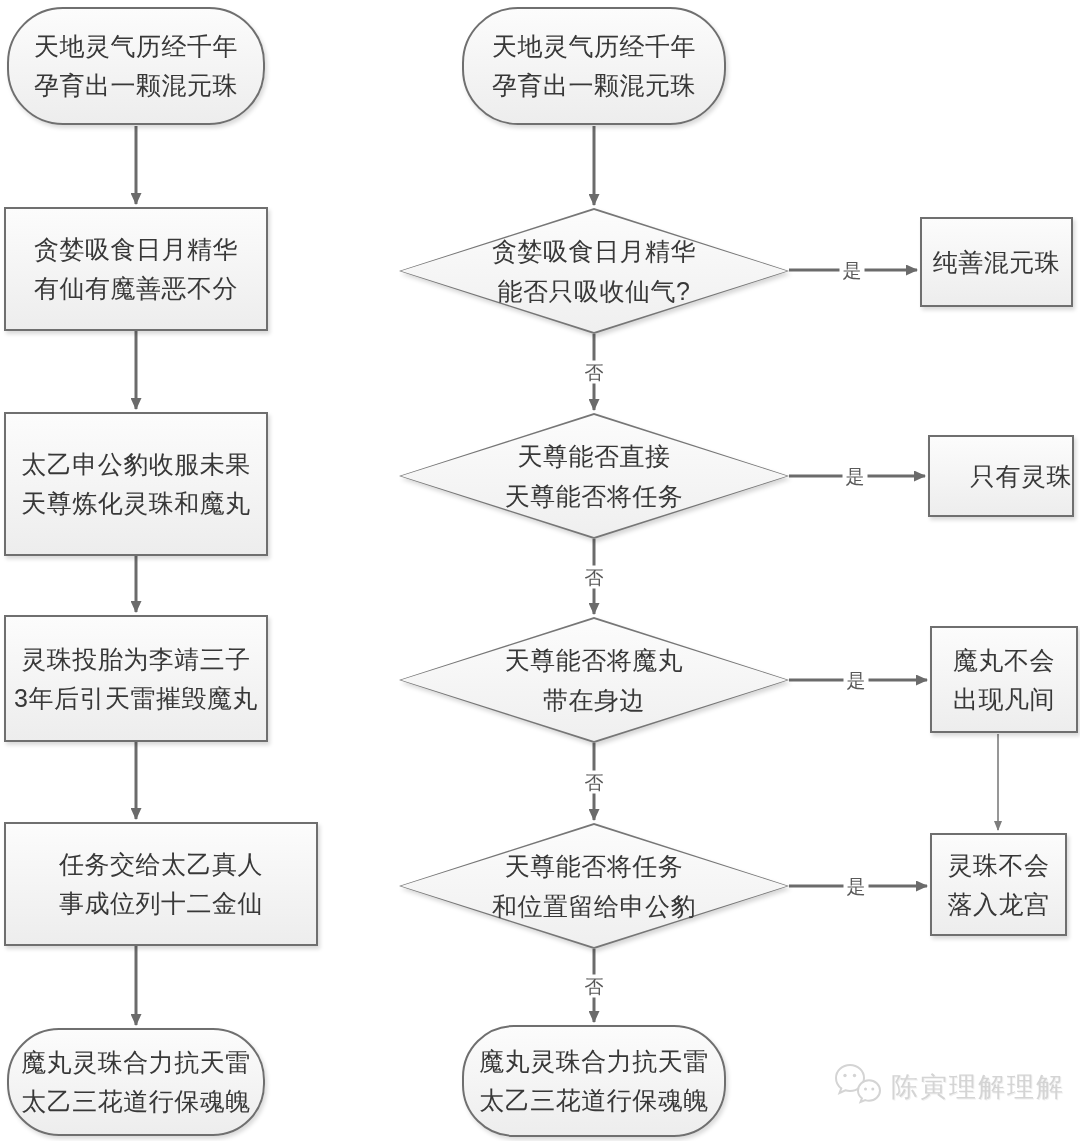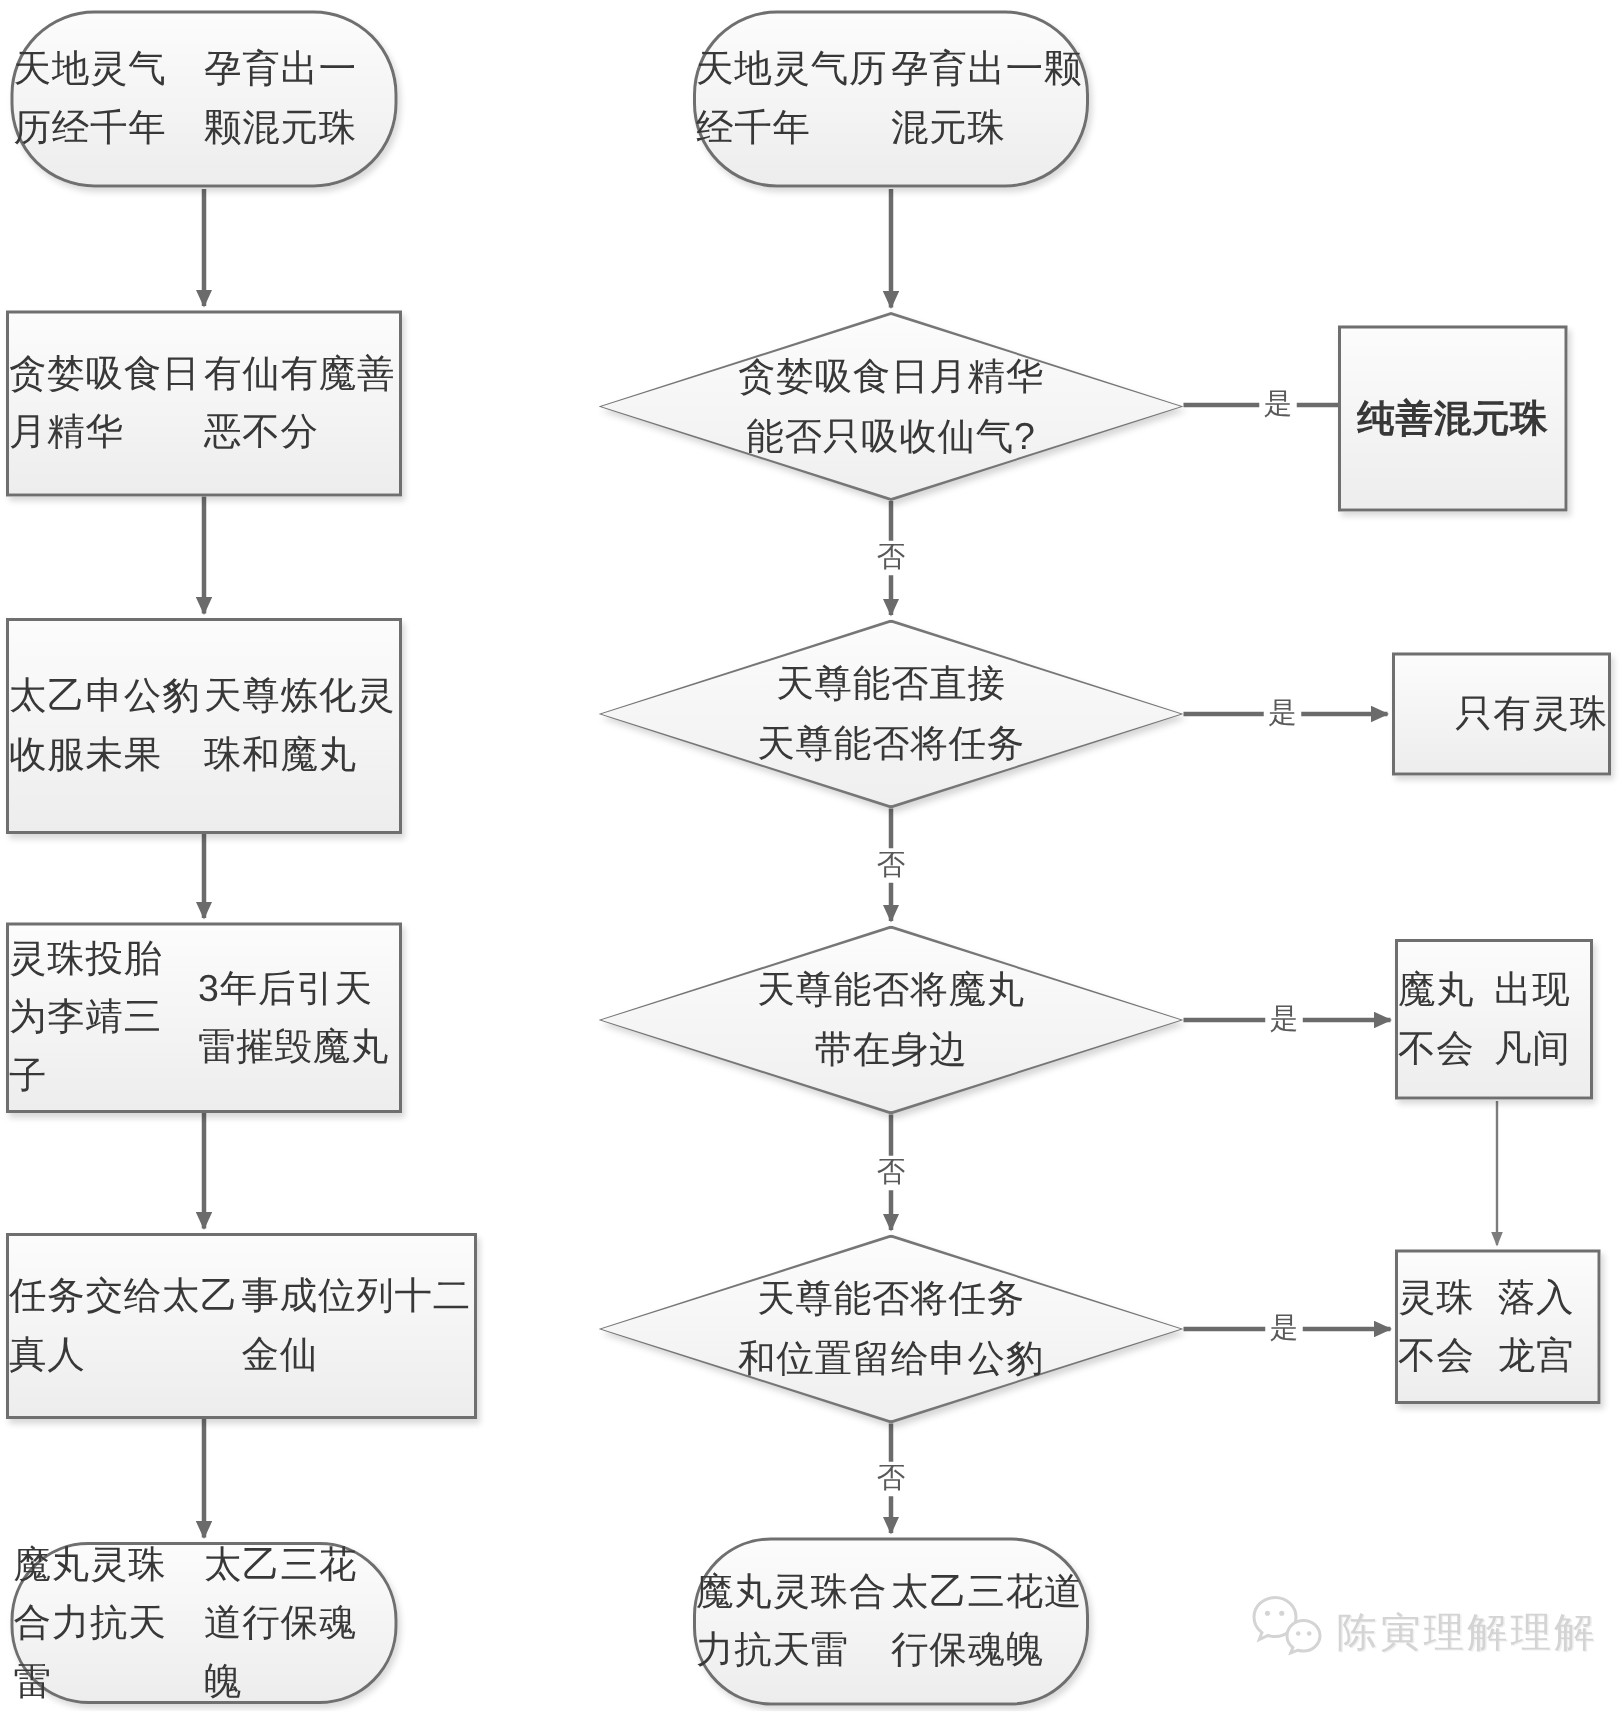--- a/index.html
+++ b/index.html
@@ -9,21 +9,21 @@
   }
   svg.connectors{position:absolute;left:0;top:0;width:1080px;height:1141px;}
   line.main{stroke:#6b6b6b;stroke-width:3;}
   line.thin{stroke:#7d7d7d;stroke-width:1.6;}
 
   .node{
     position:absolute;box-sizing:border-box;
     border:2px solid #6f6f6f;
     background:linear-gradient(180deg,#fcfcfc 0%,#ededed 100%);
     box-shadow:2px 3px 4px rgba(0,0,0,0.15);
-    display:flex;flex-direction:row;align-items:center;justify-content:center;
+    display:flex;flex-direction:column;align-items:center;justify-content:center;
     font-size:25px;line-height:39px;color:#383838;text-align:left;
     letter-spacing:0.5px;
   }
   .terminator{border-radius:56px;}
 
   .diamond{position:absolute;filter:drop-shadow(2px 3px 2px rgba(0,0,0,0.16));}
   .diamond .shape-border{
     position:absolute;inset:0;
     clip-path:polygon(50% 0,100% 50%,50% 100%,0 50%);
     background:#767676;
@@ -150,27 +150,27 @@
 
   <div class="diamond" style="left:399px;top:617px;width:390px;height:126px;">
     <div class="shape-border"></div>
     <div class="shape-fill"></div>
     <div class="dlabel">
       <div>天尊能否将魔丸</div>
       <div>带在身边</div>
     </div>
   </div>
 
-  <div class="node" style="left:892px;top:217px;width:153px;height:124px;font-weight:bold;">
+  <div class="node" style="left:920px;top:217px;width:153px;height:90px;">
     <div>纯善混元珠</div>
   </div>
   <div class="node" style="left:928px;top:435px;width:146px;height:82px;padding-left:40px;">
     <div>只有灵珠</div>
   </div>
-  <div class="node" style="left:930px;top:626px;width:132px;height:107px;">
+  <div class="node" style="left:930px;top:626px;width:148px;height:107px;">
     <div>魔丸不会</div>
     <div>出现凡间</div>
   </div>
   <div class="node" style="left:930px;top:833px;width:137px;height:103px;">
     <div>灵珠不会</div>
     <div>落入龙宫</div>
   </div>
 
   <div class="node terminator" style="left:462px;top:1025px;width:264px;height:112px;border-radius:52px;">
     <div>魔丸灵珠合力抗天雷</div>

